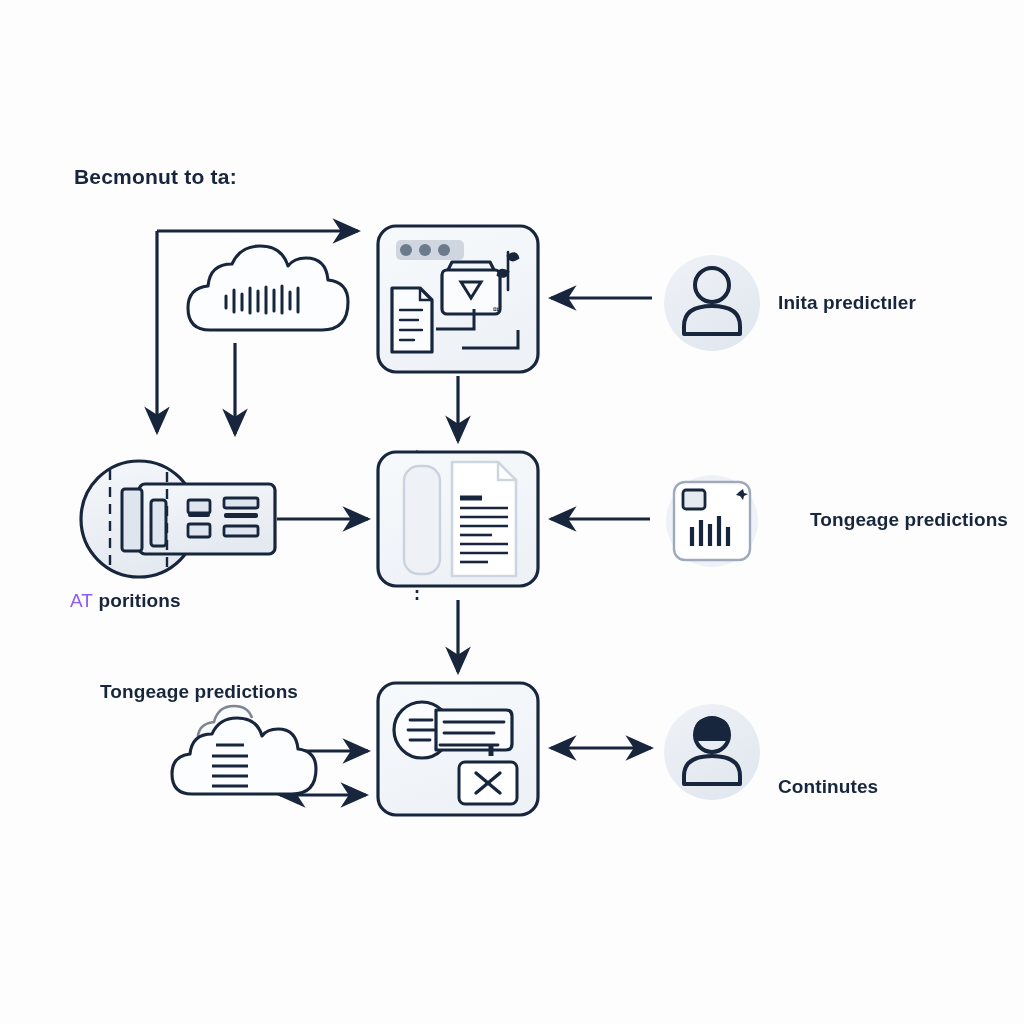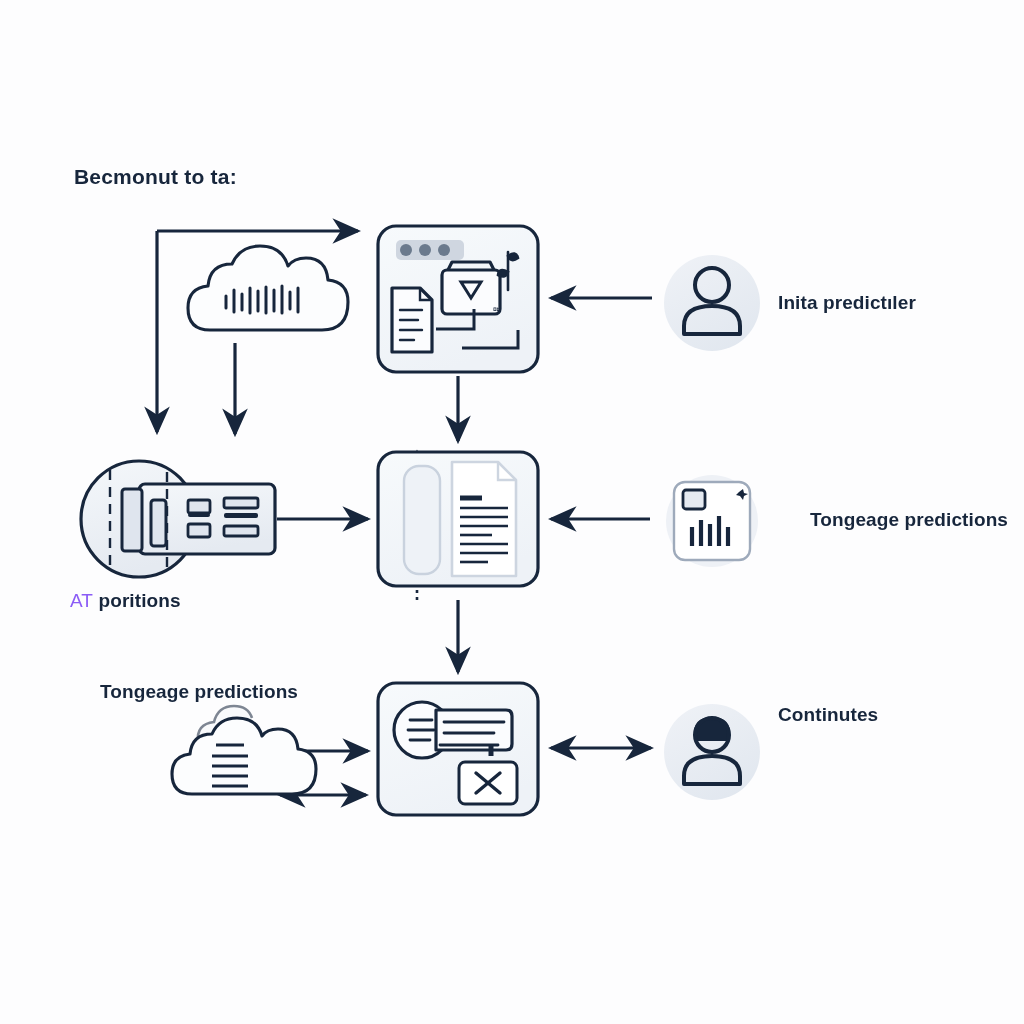--- a/index.html
+++ b/index.html
@@ -26,21 +26,21 @@
     left:74px;top:165px;
     font-size:21px;
     font-weight:bold;
     color:#17263c;
     letter-spacing:.2px;
     white-space:nowrap;
   }
   .lbl .thin{font-weight:400;color:#8b5cf6;}
   #lbl-top-right{left:778px;top:292px;}
   #lbl-mid-right{left:810px;top:509px;}
-  #lbl-bottom-right{left:778px;top:704px;}
+  #lbl-bottom-right{left:778px;top:776px;}
   #lbl-mid-left{left:70px;top:590px;}
   #lbl-bottom-left{left:100px;top:681px;}
   .svg-layer{position:absolute;left:0;top:0;}
 </style>
 </head>
 <body>
 
 <div id="title">Becmonut to ta:</div>
 
 <svg id="canvas" class="svg-layer" viewBox="0 0 1024 1024">

